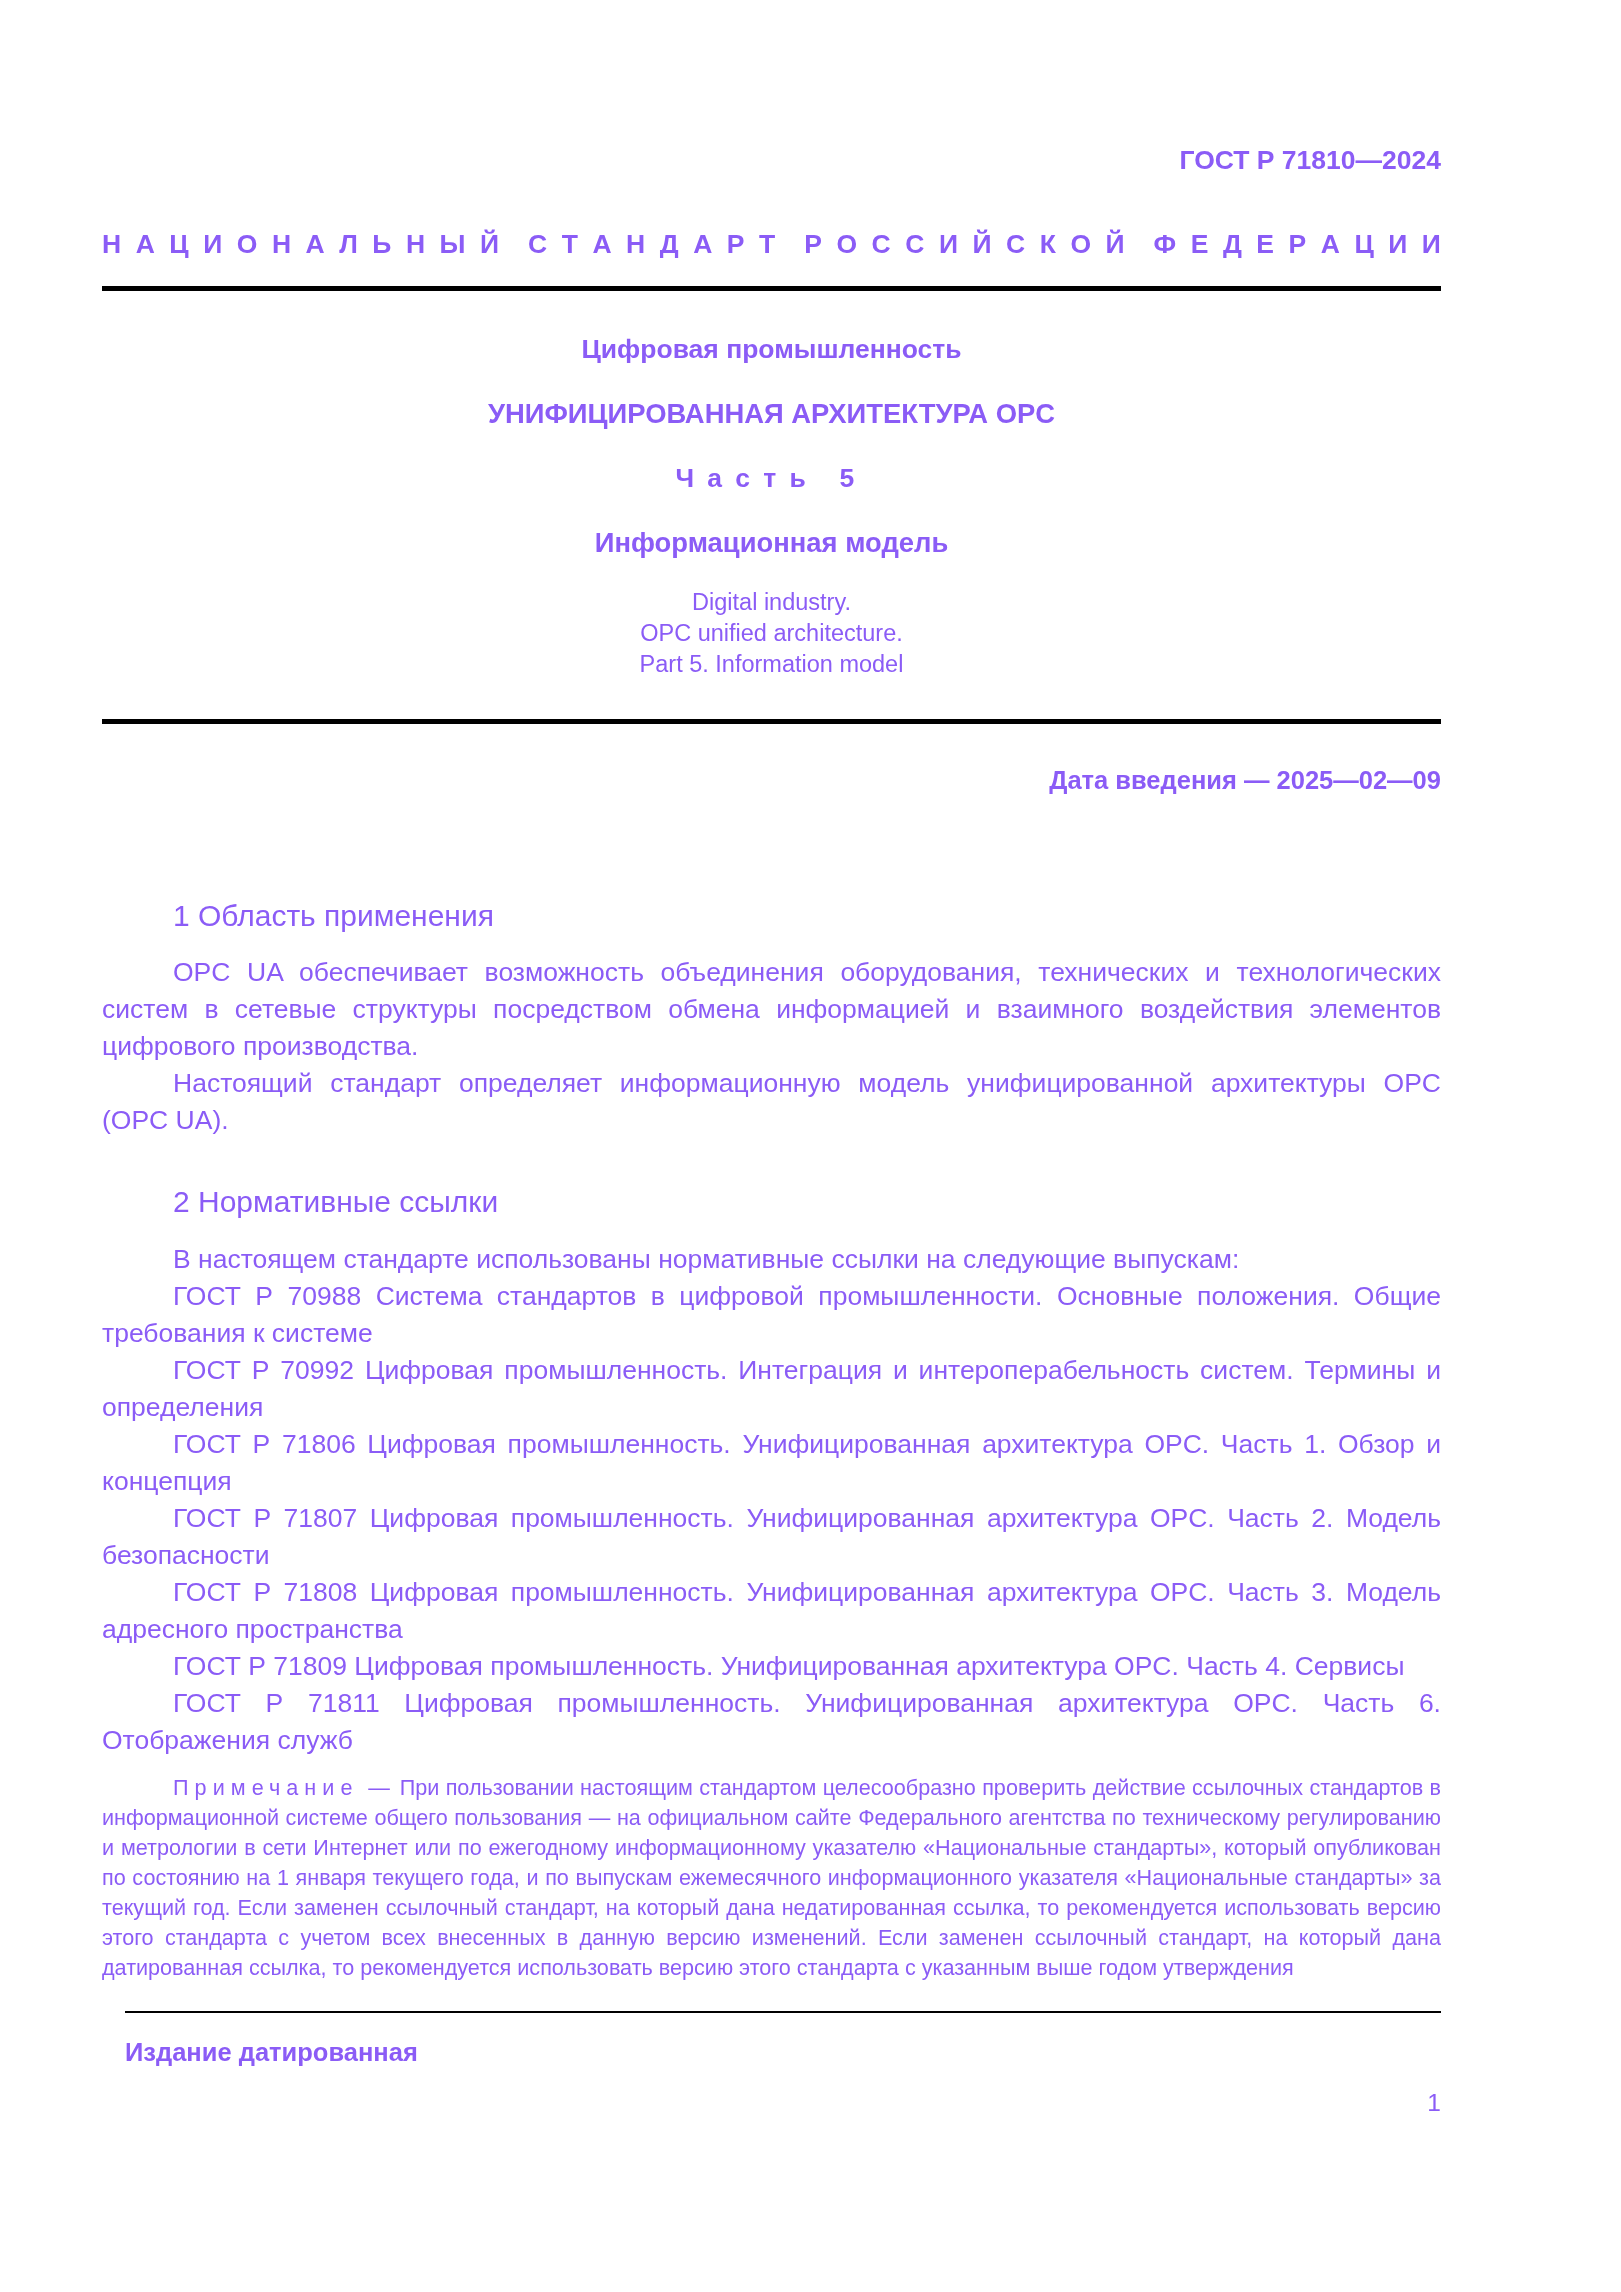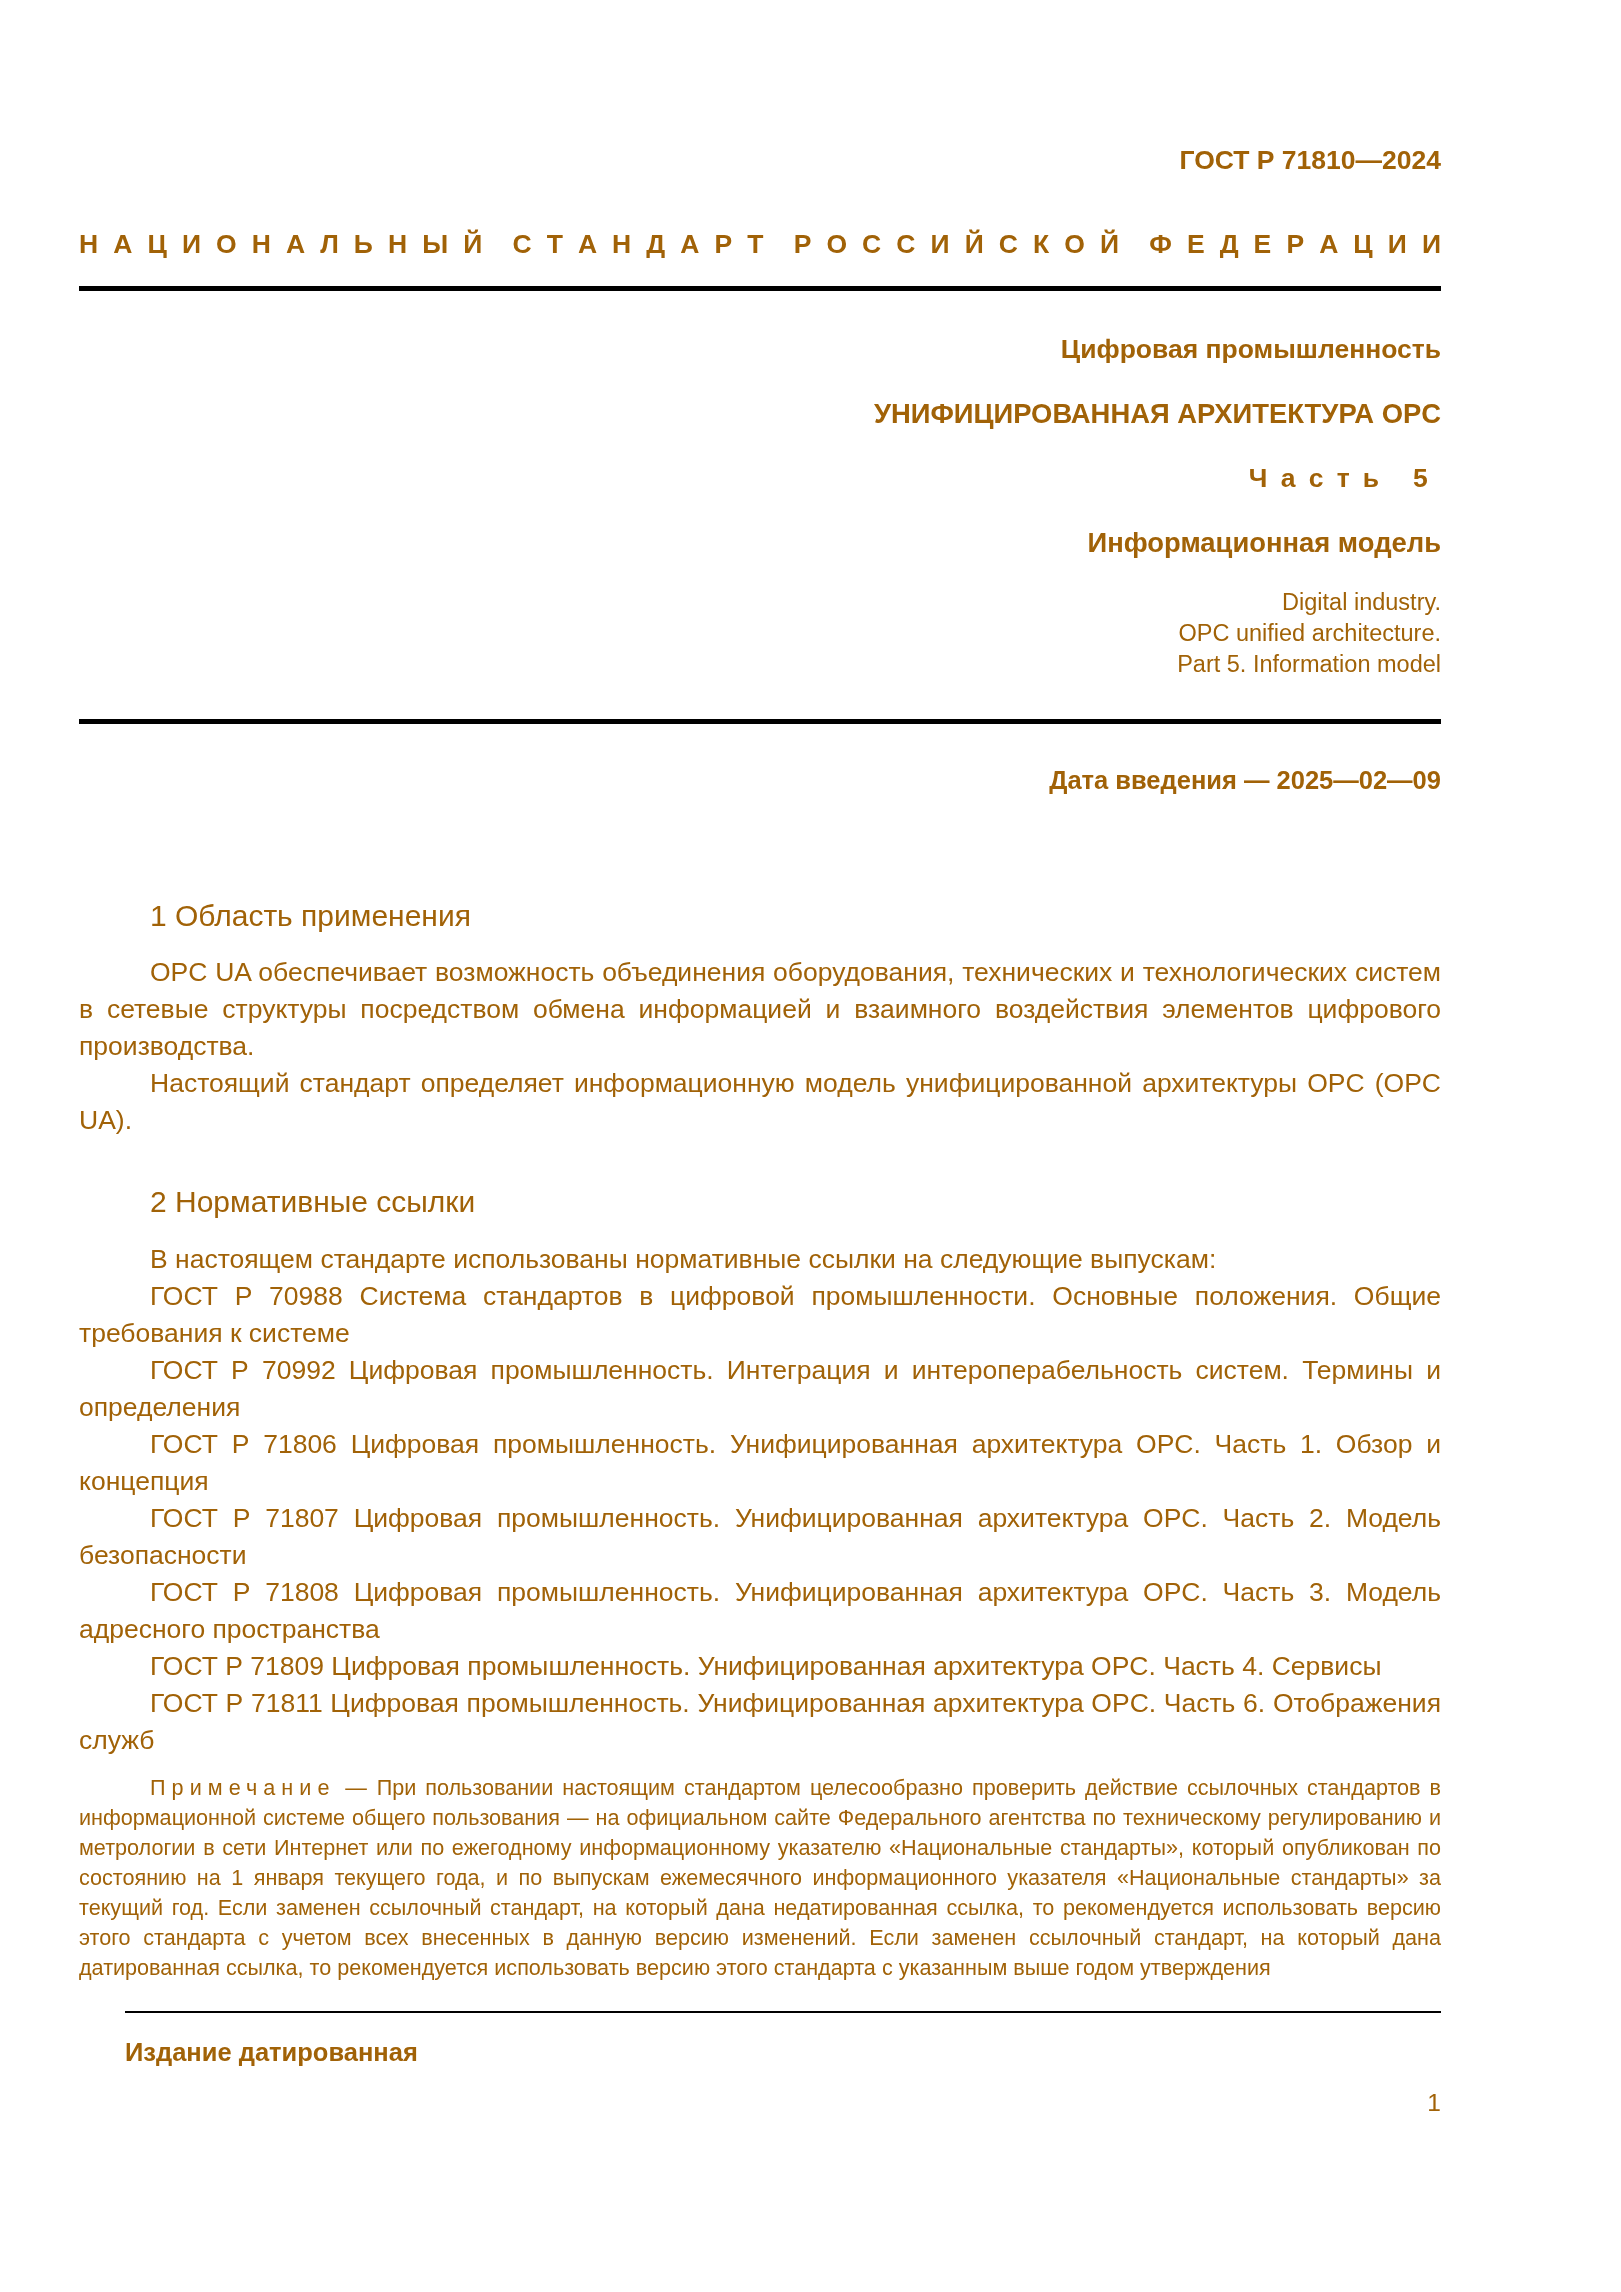--- a/index.html
+++ b/index.html
@@ -1,43 +1,43 @@
 <!DOCTYPE html>
 <html><head>
 <meta charset="utf-8">
 <style>
   html, body { margin: 0; padding: 0; background: #ffffff; }
   .page {
     position: relative;
     width: 1621px;
     height: 2293px;
     background: #ffffff;
-    color: #a16207;
+    color: #8b5cf6;
     font-family: "Liberation Sans", sans-serif;
     box-sizing: border-box;
-    padding: 145px 180px 0 79px;
+    padding: 145px 180px 0 102px;
     overflow: hidden;
   }
   .doc-code {
     font-size: 26.5px;
     font-weight: 700;
     text-align: right;
     line-height: 31px;
   }
   .banner {
     margin-top: 53px;
     font-size: 26.5px;
     font-weight: 700;
     line-height: 31px;
   }
   .spread { display: flex; justify-content: space-between; }
   .rule { background: #000; }
   .rule.r1 { height: 5.9px; margin-top: 25.5px; }
   .rule.r2 { height: 4.9px; margin-top: 39px; }
-  .title-block { text-align: right; }
+  .title-block { text-align: center; }
   .tb-subject  { margin-top: 43px; font-size: 26.5px; font-weight: 700; line-height: 31px; }
   .tb-title    { margin-top: 33px; font-size: 27.4px; font-weight: 700; line-height: 32px; }
   .tb-part     { margin-top: 33px; font-size: 26.5px; font-weight: 700; letter-spacing: 0.5em; line-height: 31px; }
   .tb-subtitle { margin-top: 33px; font-size: 27.4px; font-weight: 700; line-height: 32px; }
   .tb-en       { margin-top: 27.4px; font-size: 23.5px; line-height: 31px; font-weight: 400; }
   .date-line {
     margin-top: 41px;
     text-align: right;
     font-size: 25.5px;
     font-weight: 700;

